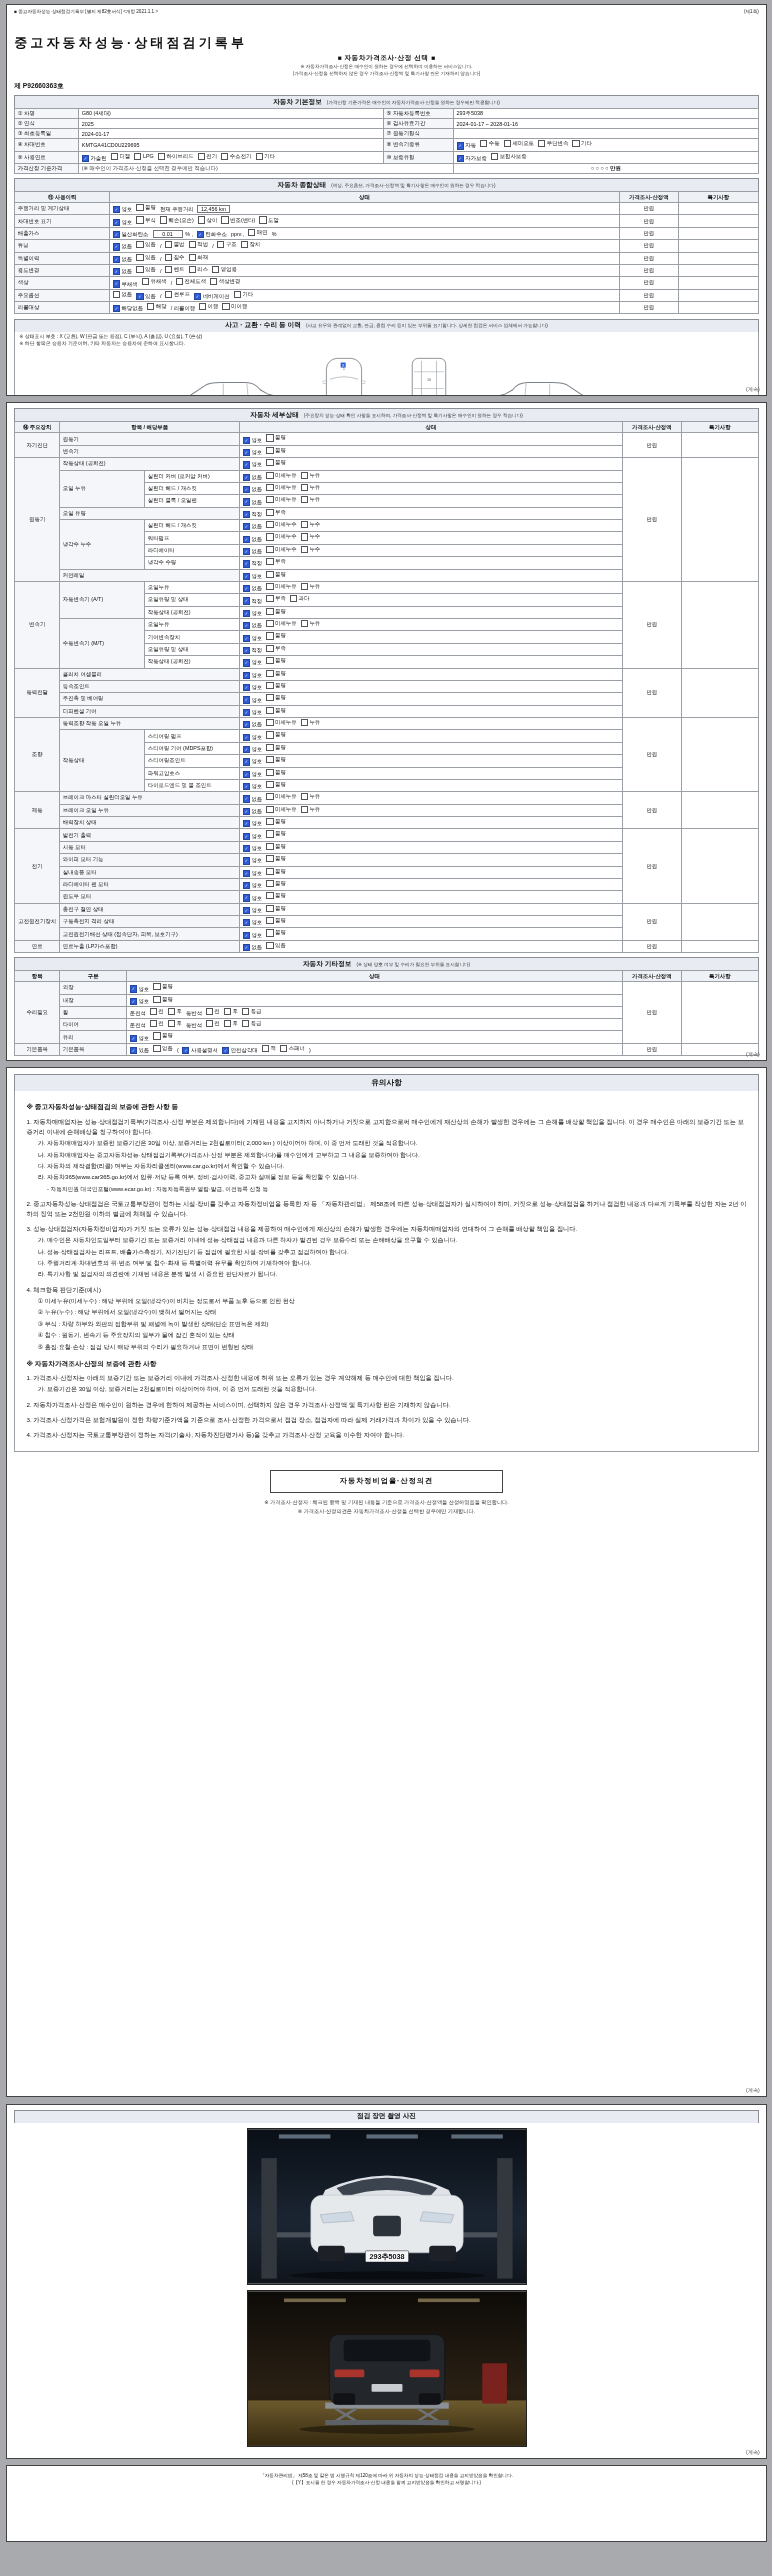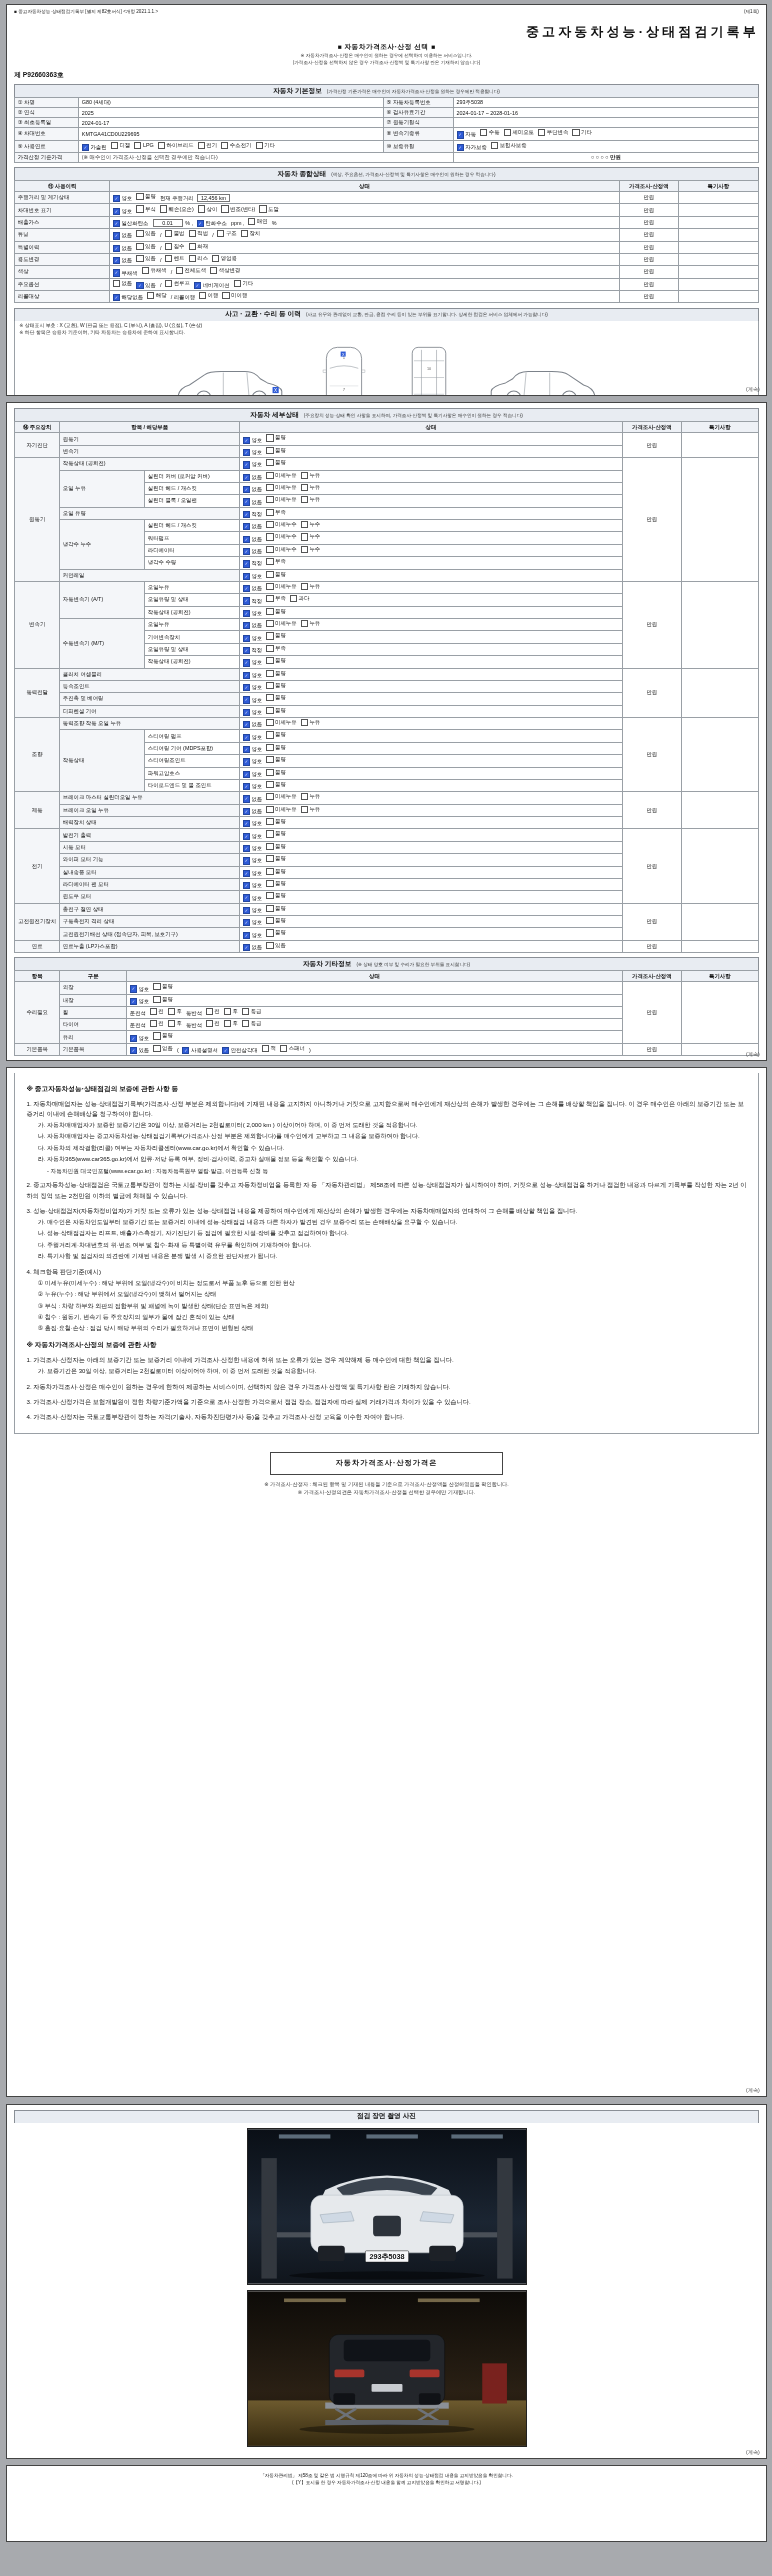--- a/index.html
+++ b/index.html
@@ -5,21 +5,21 @@
   html,body{margin:0;padding:0;}
   body{width:773px;min-height:2576px;background:#a8aaae;font-family:"Liberation Sans","DejaVu Sans",sans-serif;color:#111;}
   .wrap{width:773px;box-sizing:border-box;padding:4.1px 5.7px 10.3px;}
   .page{background:#fff;border:0.5px solid #444;box-sizing:border-box;padding:4.1px 7.2px 9.3px;position:relative;margin:0 auto 6.2px;width:761px;}
   .p1{height:392px;overflow:hidden;}
   .p2{height:659px;overflow:hidden;}
   .p3{height:1030px;overflow:hidden;}
   .p4{height:355px;overflow:hidden;}
   .p5{height:77px;overflow:hidden;}
   .corner{display:flex;justify-content:space-between;font-size:4.6px;color:#222;}
-  .doc-title{text-align:right;font-size:13px;font-weight:bold;letter-spacing:3.1px;margin-top:9px;}
+  .doc-title{text-align:left;font-size:13px;font-weight:bold;letter-spacing:3.1px;margin-top:20px;}
   .doc-sub{text-align:center;font-size:6.7px;font-weight:bold;margin-top:1.5px;letter-spacing:0.5px;}
   .doc-note{text-align:center;font-size:4.6px;color:#333;line-height:1.45;margin-top:1px;}
   .docno{font-weight:bold;font-size:6.7px;margin:4.1px 0 1.5px;}
   .tbar{background:#e8ecf2;border:0.5px solid #8a8f96;border-bottom:none;text-align:center;font-weight:bold;font-size:6.7px;padding:1.5px 1px;margin-top:4.1px;}
   .tbar .tnote{font-weight:normal;font-size:4.6px;color:#333;margin-left:3.1px;}
   table{width:100%;border-collapse:collapse;table-layout:fixed;}
   td,th{border:0.5px solid #9aa0a6;padding:1px 2.6px;font-size:5.4px;vertical-align:middle;word-break:break-all;}
   th{background:#eef1f6;font-weight:bold;text-align:center;padding:1.5px 1px;}
   .lblc{background:#f4f6f9;}
   .price{text-align:center;}
@@ -1057,20 +1057,23 @@
     <div class="finalbar">
       <div class="fl">최종 가격조사·산정 금액</div>
       <div class="fv">○ ○ ○ ○ 만원</div>
     </div>
     <div class="smallnote">※ 가격조사·산정가격은 보험개발원이 정한 차량기준가액을 기준으로 조사·산정한 가격으로서 실제 거래가격과 차이가 있을 수 있습니다.</div>
 
     <div class="cont">(계속)</div>
   </div>
 
   <div class="page p3">
+    <div class="tbar" style="margin-top:1px;font-size:7.7px;padding:3.1px;">
+      <span>유의사항</span>
+    </div>
     <div id="notice-body" style="border:0.5px solid #9aa0a6;border-top:none;padding:5.2px 11.3px 9.3px;">
         <div class="nt-h">※ 중고자동차성능·상태점검의 보증에 관한 사항 등</div>
         <div class="nt-p">1. 자동차매매업자는 성능·상태점검기록부(가격조사·산정 부분은 제외합니다)에 기재된 내용을 고지하지 아니하거나 거짓으로 고지함으로써 매수인에게 재산상의 손해가 발생한 경우에는 그 손해를 배상할 책임을 집니다. 이 경우 매수인은 아래의 보증기간 또는 보증거리 이내에 손해배상을 청구하여야 합니다.</div>
         <div class="nt-s">가. 자동차매매업자가 보증한 보증기간은 30일 이상, 보증거리는 2천킬로미터( 2,000 km ) 이상이어야 하며, 이 중 먼저 도래한 것을 적용합니다.</div>
         <div class="nt-s">나. 자동차매매업자는 중고자동차성능·상태점검기록부(가격조사·산정 부분은 제외합니다)를 매수인에게 교부하고 그 내용을 보증하여야 합니다.</div>
         <div class="nt-s">다. 자동차의 제작결함(리콜) 여부는 자동차리콜센터(www.car.go.kr)에서 확인할 수 있습니다.</div>
         <div class="nt-s">라. 자동차365(www.car365.go.kr)에서 압류·저당 등록 여부, 정비·검사이력, 중고차 실매물 정보 등을 확인할 수 있습니다.</div>
         <div class="nt-s2">- 자동차민원 대국민포털(www.ecar.go.kr) : 자동차등록원부 열람·발급, 이전등록 신청 등</div>
         <div class="nt-p">2. 중고자동차성능·상태점검은 국토교통부장관이 정하는 시설·장비를 갖추고 자동차정비업을 등록한 자 등 「자동차관리법」 제58조에 따른 성능·상태점검자가 실시하여야 하며, 거짓으로 성능·상태점검을 하거나 점검한 내용과 다르게 기록부를 작성한 자는 2년 이하의 징역 또는 2천만원 이하의 벌금에 처해질 수 있습니다.</div>
         <div class="nt-p">3. 성능·상태점검자(자동차정비업자)가 거짓 또는 오류가 있는 성능·상태점검 내용을 제공하여 매수인에게 재산상의 손해가 발생한 경우에는 자동차매매업자와 연대하여 그 손해를 배상할 책임을 집니다.</div>
@@ -1085,21 +1088,21 @@
         <div class="nt-s">④ 침수 : 원동기, 변속기 등 주요장치의 일부가 물에 잠긴 흔적이 있는 상태</div>
         <div class="nt-s">⑤ 흠집·요철·손상 : 점검 당시 해당 부위의 수리가 필요하거나 표면이 변형된 상태</div>
         <div class="nt-h">※ 자동차가격조사·산정의 보증에 관한 사항</div>
         <div class="nt-p">1. 가격조사·산정자는 아래의 보증기간 또는 보증거리 이내에 가격조사·산정한 내용에 허위 또는 오류가 있는 경우 계약해제 등 매수인에 대한 책임을 집니다.</div>
         <div class="nt-s">가. 보증기간은 30일 이상, 보증거리는 2천킬로미터 이상이어야 하며, 이 중 먼저 도래한 것을 적용합니다.</div>
         <div class="nt-p">2. 자동차가격조사·산정은 매수인이 원하는 경우에 한하여 제공하는 서비스이며, 선택하지 않은 경우 가격조사·산정액 및 특기사항 란은 기재하지 않습니다.</div>
         <div class="nt-p">3. 가격조사·산정가격은 보험개발원이 정한 차량기준가액을 기준으로 조사·산정한 가격으로서 점검 장소, 점검자에 따라 실제 거래가격과 차이가 있을 수 있습니다.</div>
         <div class="nt-p">4. 가격조사·산정자는 국토교통부장관이 정하는 자격(기술사, 자동차진단평가사 등)을 갖추고 가격조사·산정 교육을 이수한 자여야 합니다.</div>
       </div>
     <div class="sel-box">
-      <span>자동차가격조사·산정가격은</span>
+      <span>자동차정비업을·산정의견</span>
     </div>
     <div class="box-note">※ 가격조사·산정자 : 체크된 항목 및 기재된 내용을 기준으로 가격조사·산정액을 산정하였음을 확인합니다.</div>
     <div class="box-note">※ 가격조사·산정의견은 자동차가격조사·산정을 선택한 경우에만 기재합니다.</div>
     <div class="cont">(계속)</div>
   </div>
 
   <div class="page p4">
     <div class="tbar" style="margin-top:1px;">
       <span>점검 장면 촬영 사진</span>
     </div>

